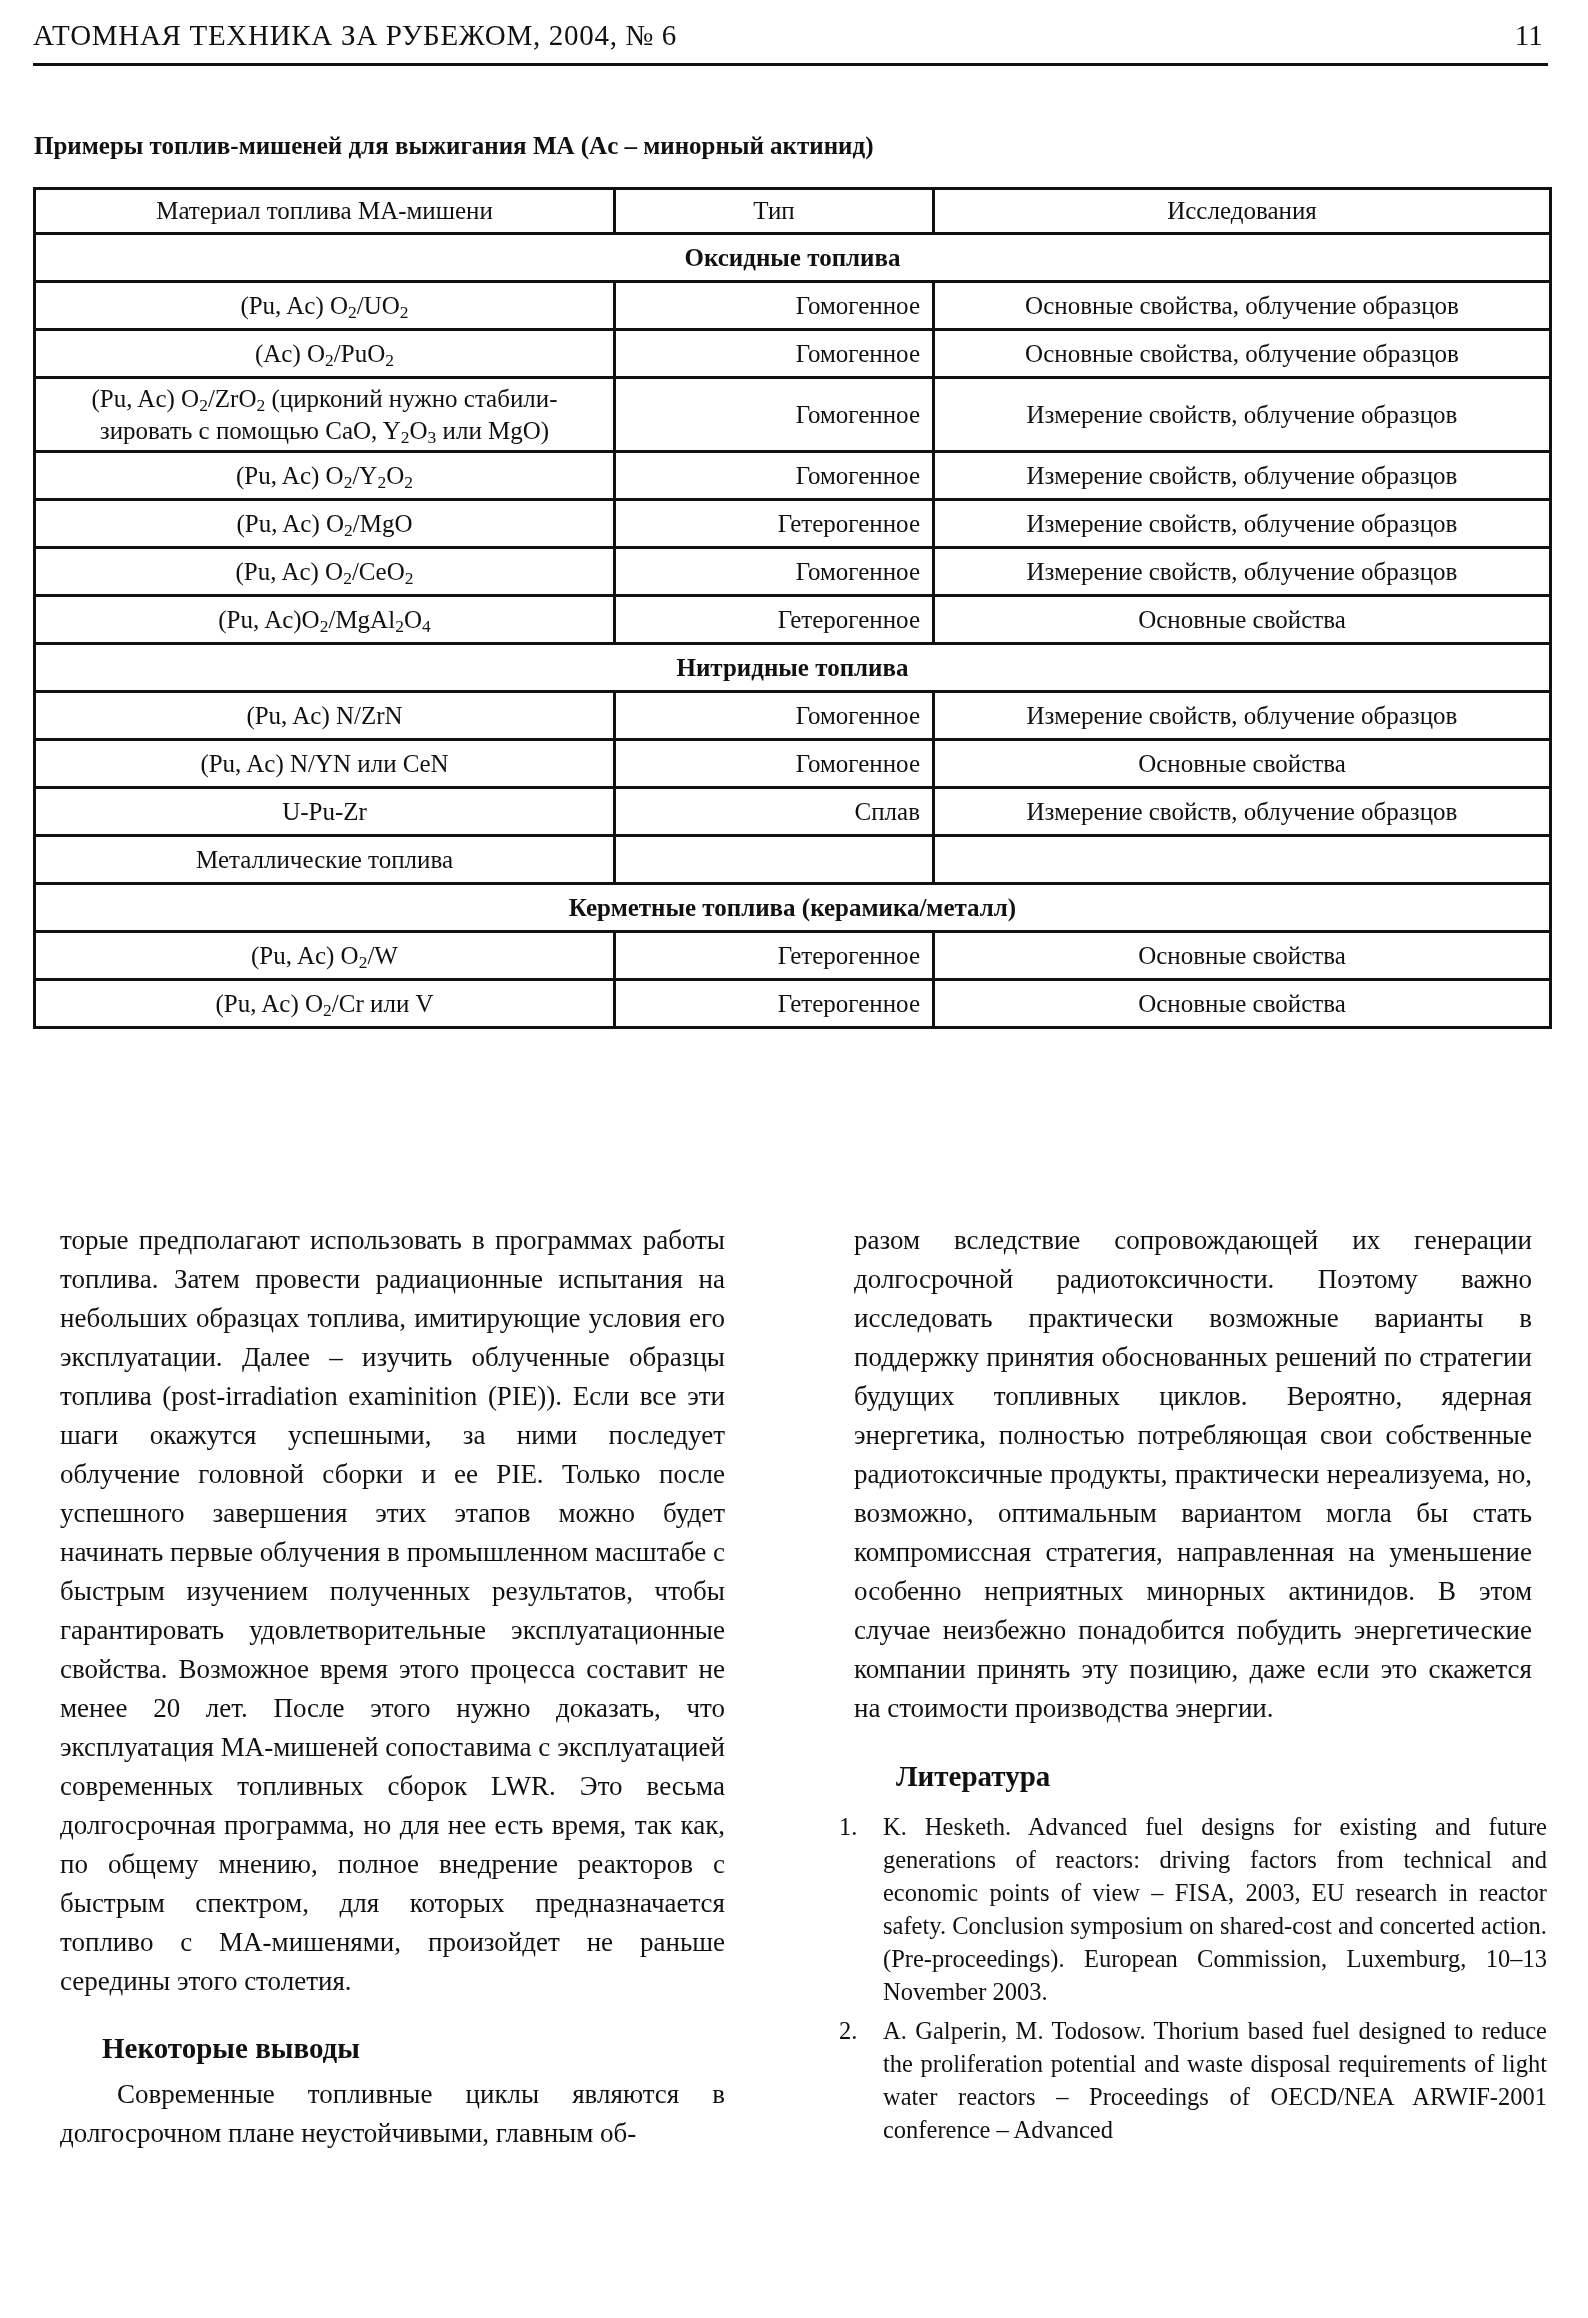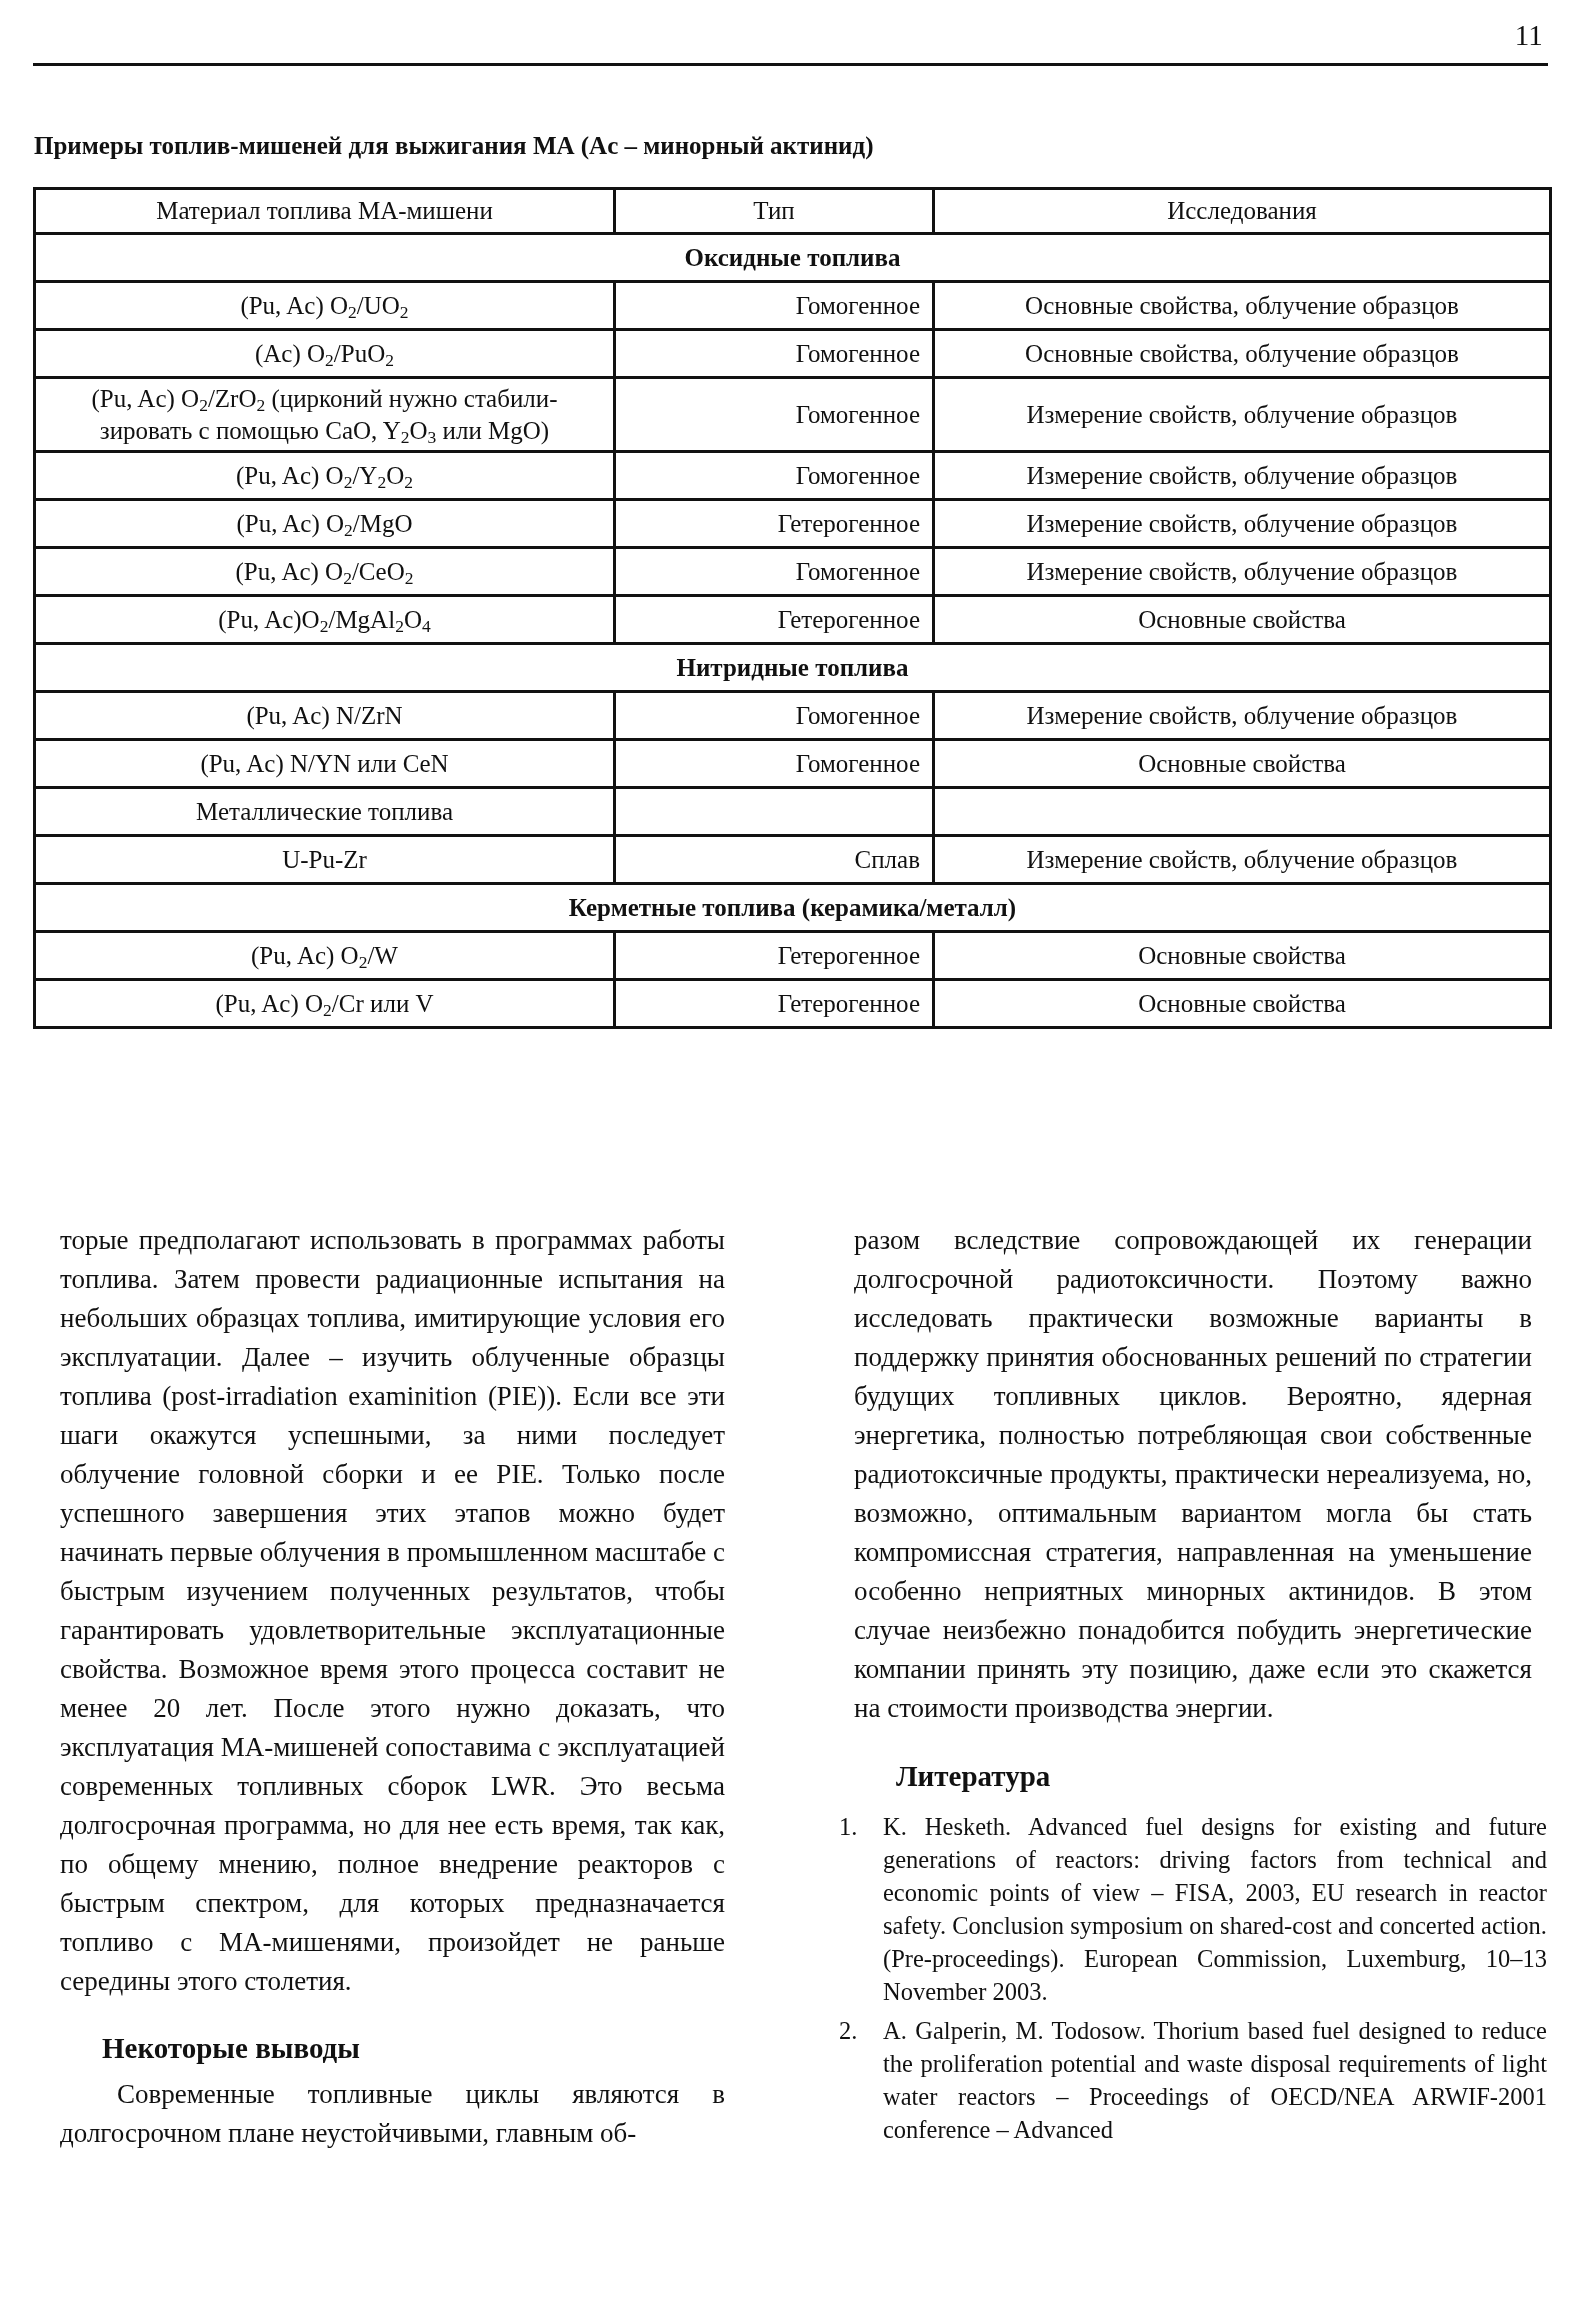--- a/index.html
+++ b/index.html
@@ -27,20 +27,21 @@
   h2.sec { font-size:29px; font-weight:bold; margin:8px; }
   .refs { margin:0; padding:0; list-style:none; font-size:24.5px; line-height:33px; }
   .refs li { position:relative; padding-left:44px; text-align:justify; margin-bottom:6.6px; }
   .refs li .num { position:absolute; left:0; top:0; }
   sub { font-size:70%; vertical-align:-0.25em; line-height:0; }
 </style>
 </head>
 <body>
 
 <div class="running-head">
+  <span class="journal">АТОМНАЯ ТЕХНИКА ЗА РУБЕЖОМ, 2004, № 6</span>
   <span class="pageno">11</span>
 </div>
 
 <div class="table-caption">Примеры топлив-мишеней для выжигания МА (Ac – минорный актинид)</div>
 
 <table class="fuel">
   <colgroup>
       <col class="c1">
       <col class="c2">
       <col class="c3">
@@ -98,28 +99,28 @@
         <td>(Pu, Ac) N/ZrN</td>
         <td class="type">Гомогенное</td>
         <td>Измерение свойств, облучение образцов</td>
       </tr>
       <tr>
         <td>(Pu, Ac) N/YN или CeN</td>
         <td class="type">Гомогенное</td>
         <td>Основные свойства</td>
       </tr>
       <tr>
+        <td>U-Pu-Zr</td>
+        <td class="type">Сплав</td>
+        <td>Измерение свойств, облучение образцов</td>
+      </tr>
+      <tr>
         <td>Металлические топлива</td>
         <td class="type"></td>
         <td></td>
-      </tr>
-      <tr>
-        <td>U-Pu-Zr</td>
-        <td class="type">Сплав</td>
-        <td>Измерение свойств, облучение образцов</td>
       </tr>
       <tr>
         <td colspan="3" class="group">Керметные топлива (керамика/металл)</td>
       </tr>
       <tr>
         <td>(Pu, Ac) O<sub>2</sub>/W</td>
         <td class="type">Гетерогенное</td>
         <td>Основные свойства</td>
       </tr>
       <tr>

